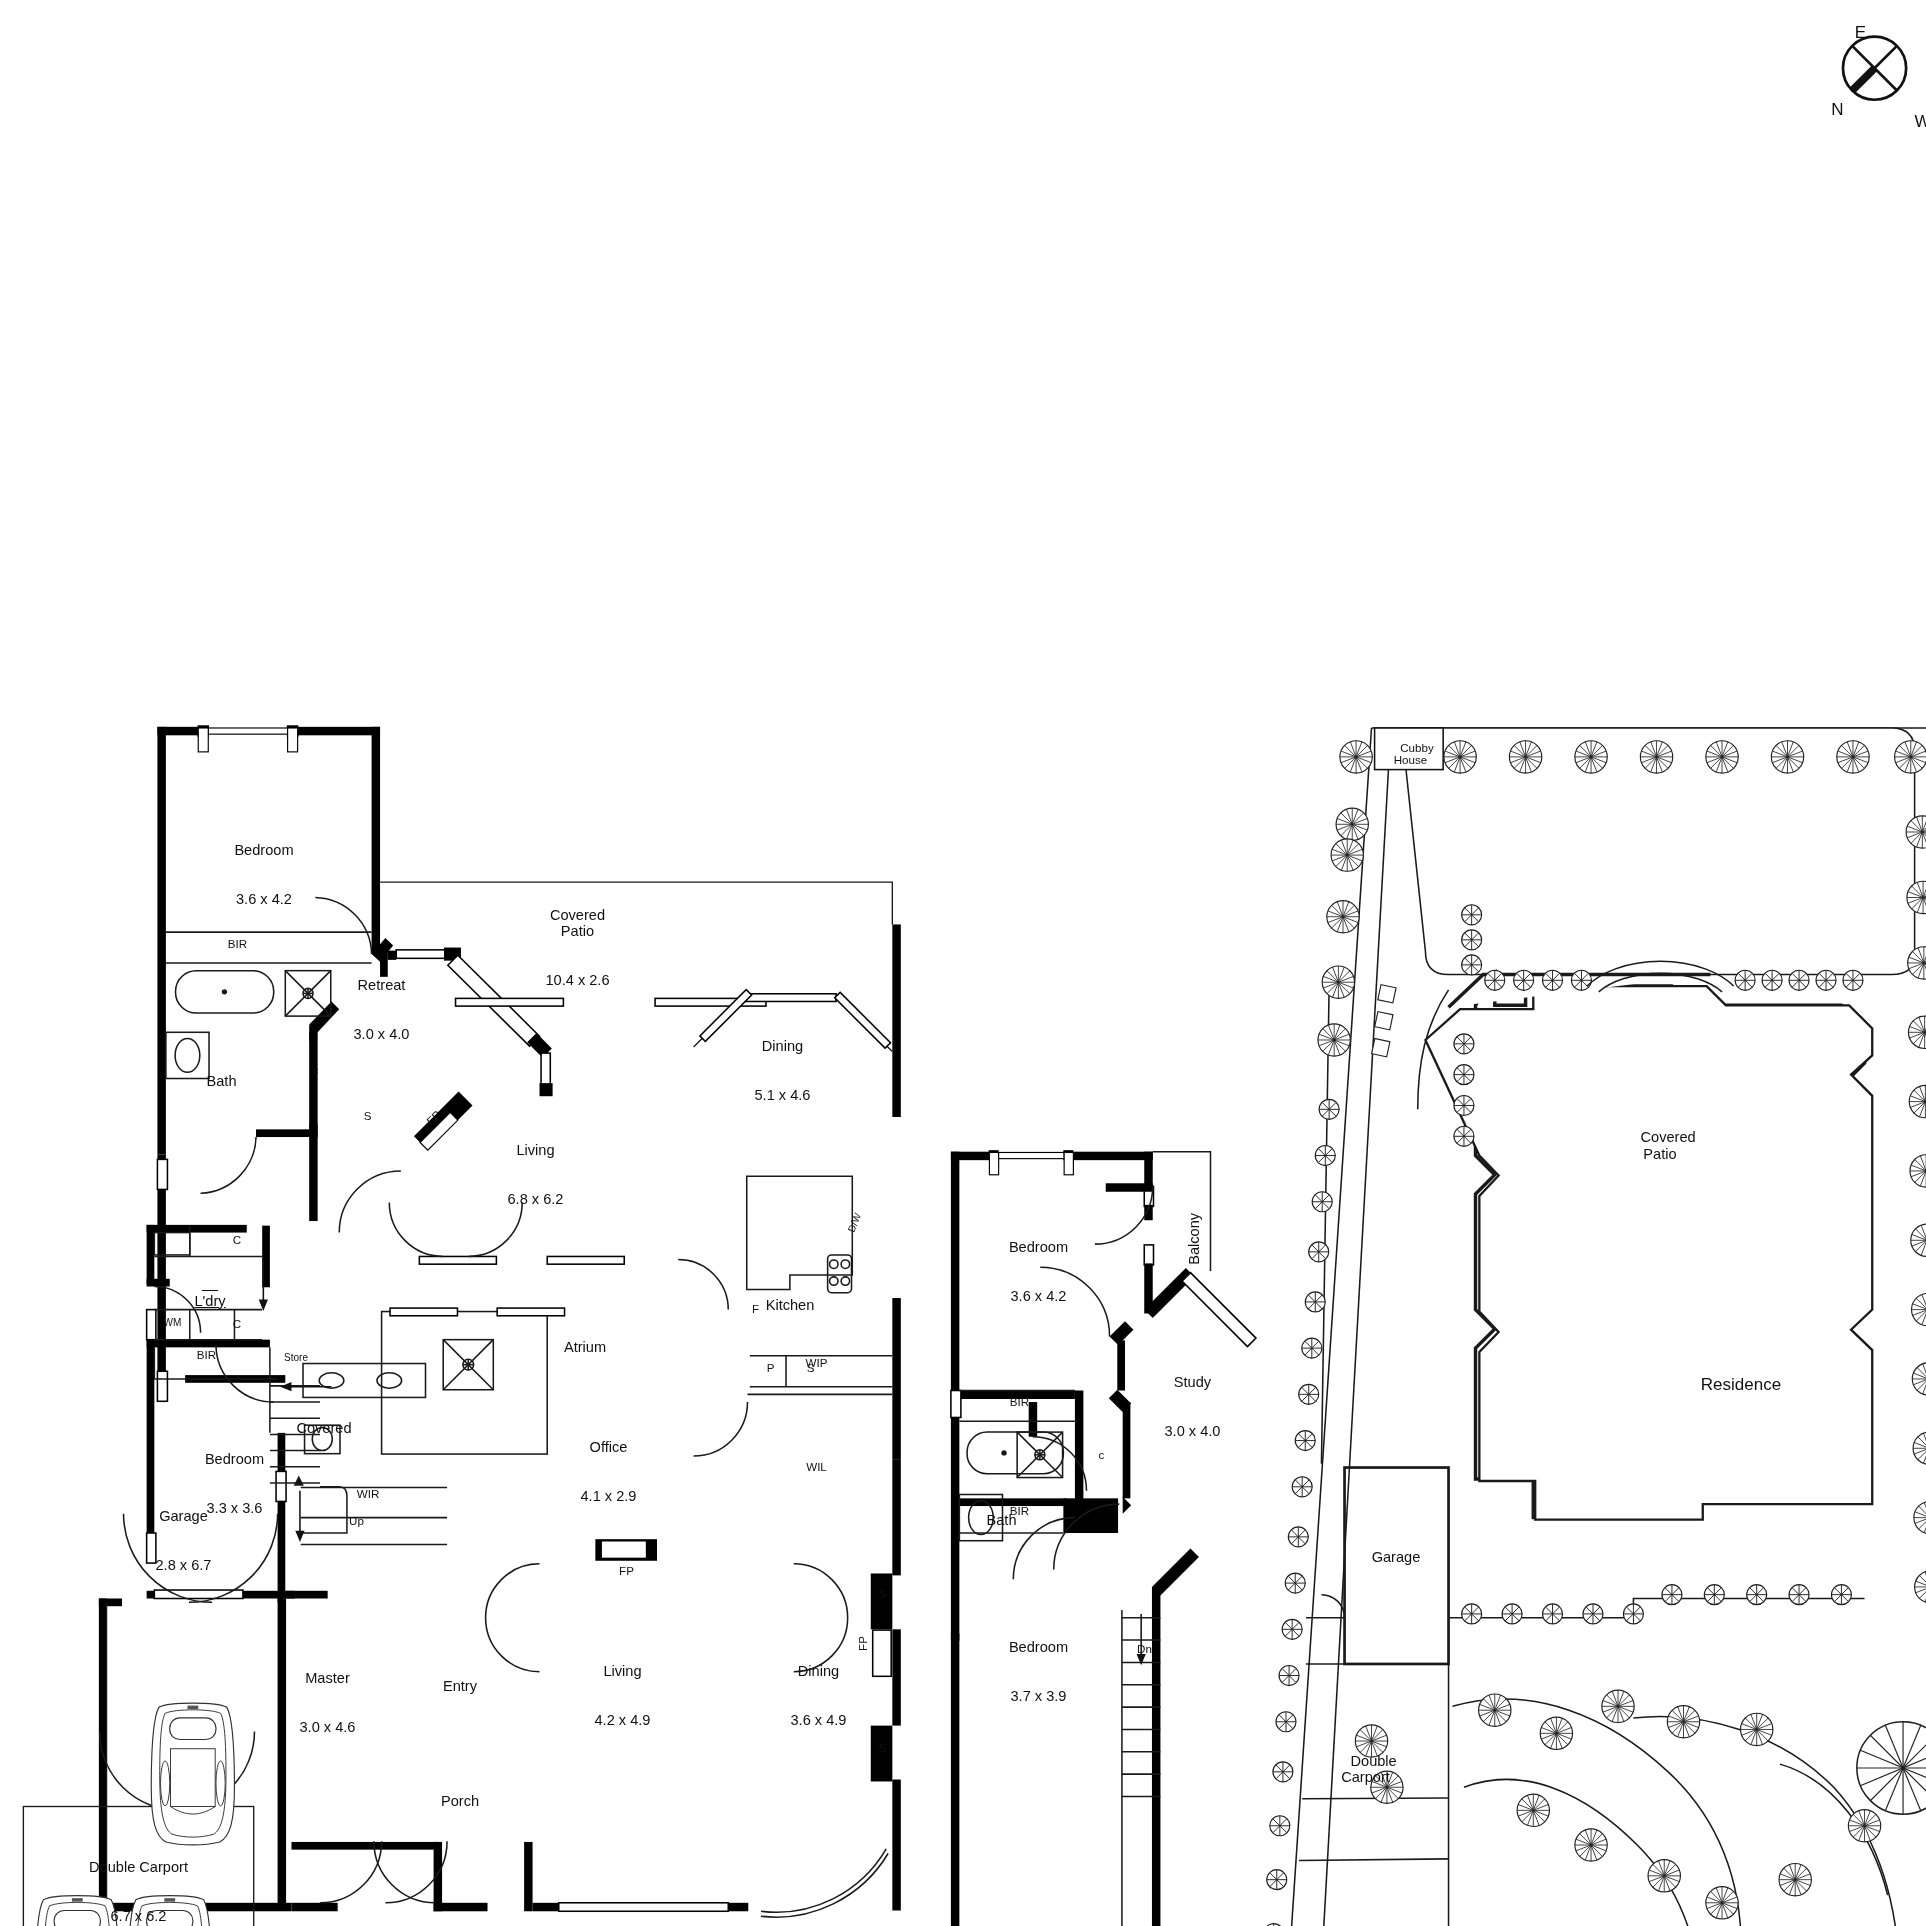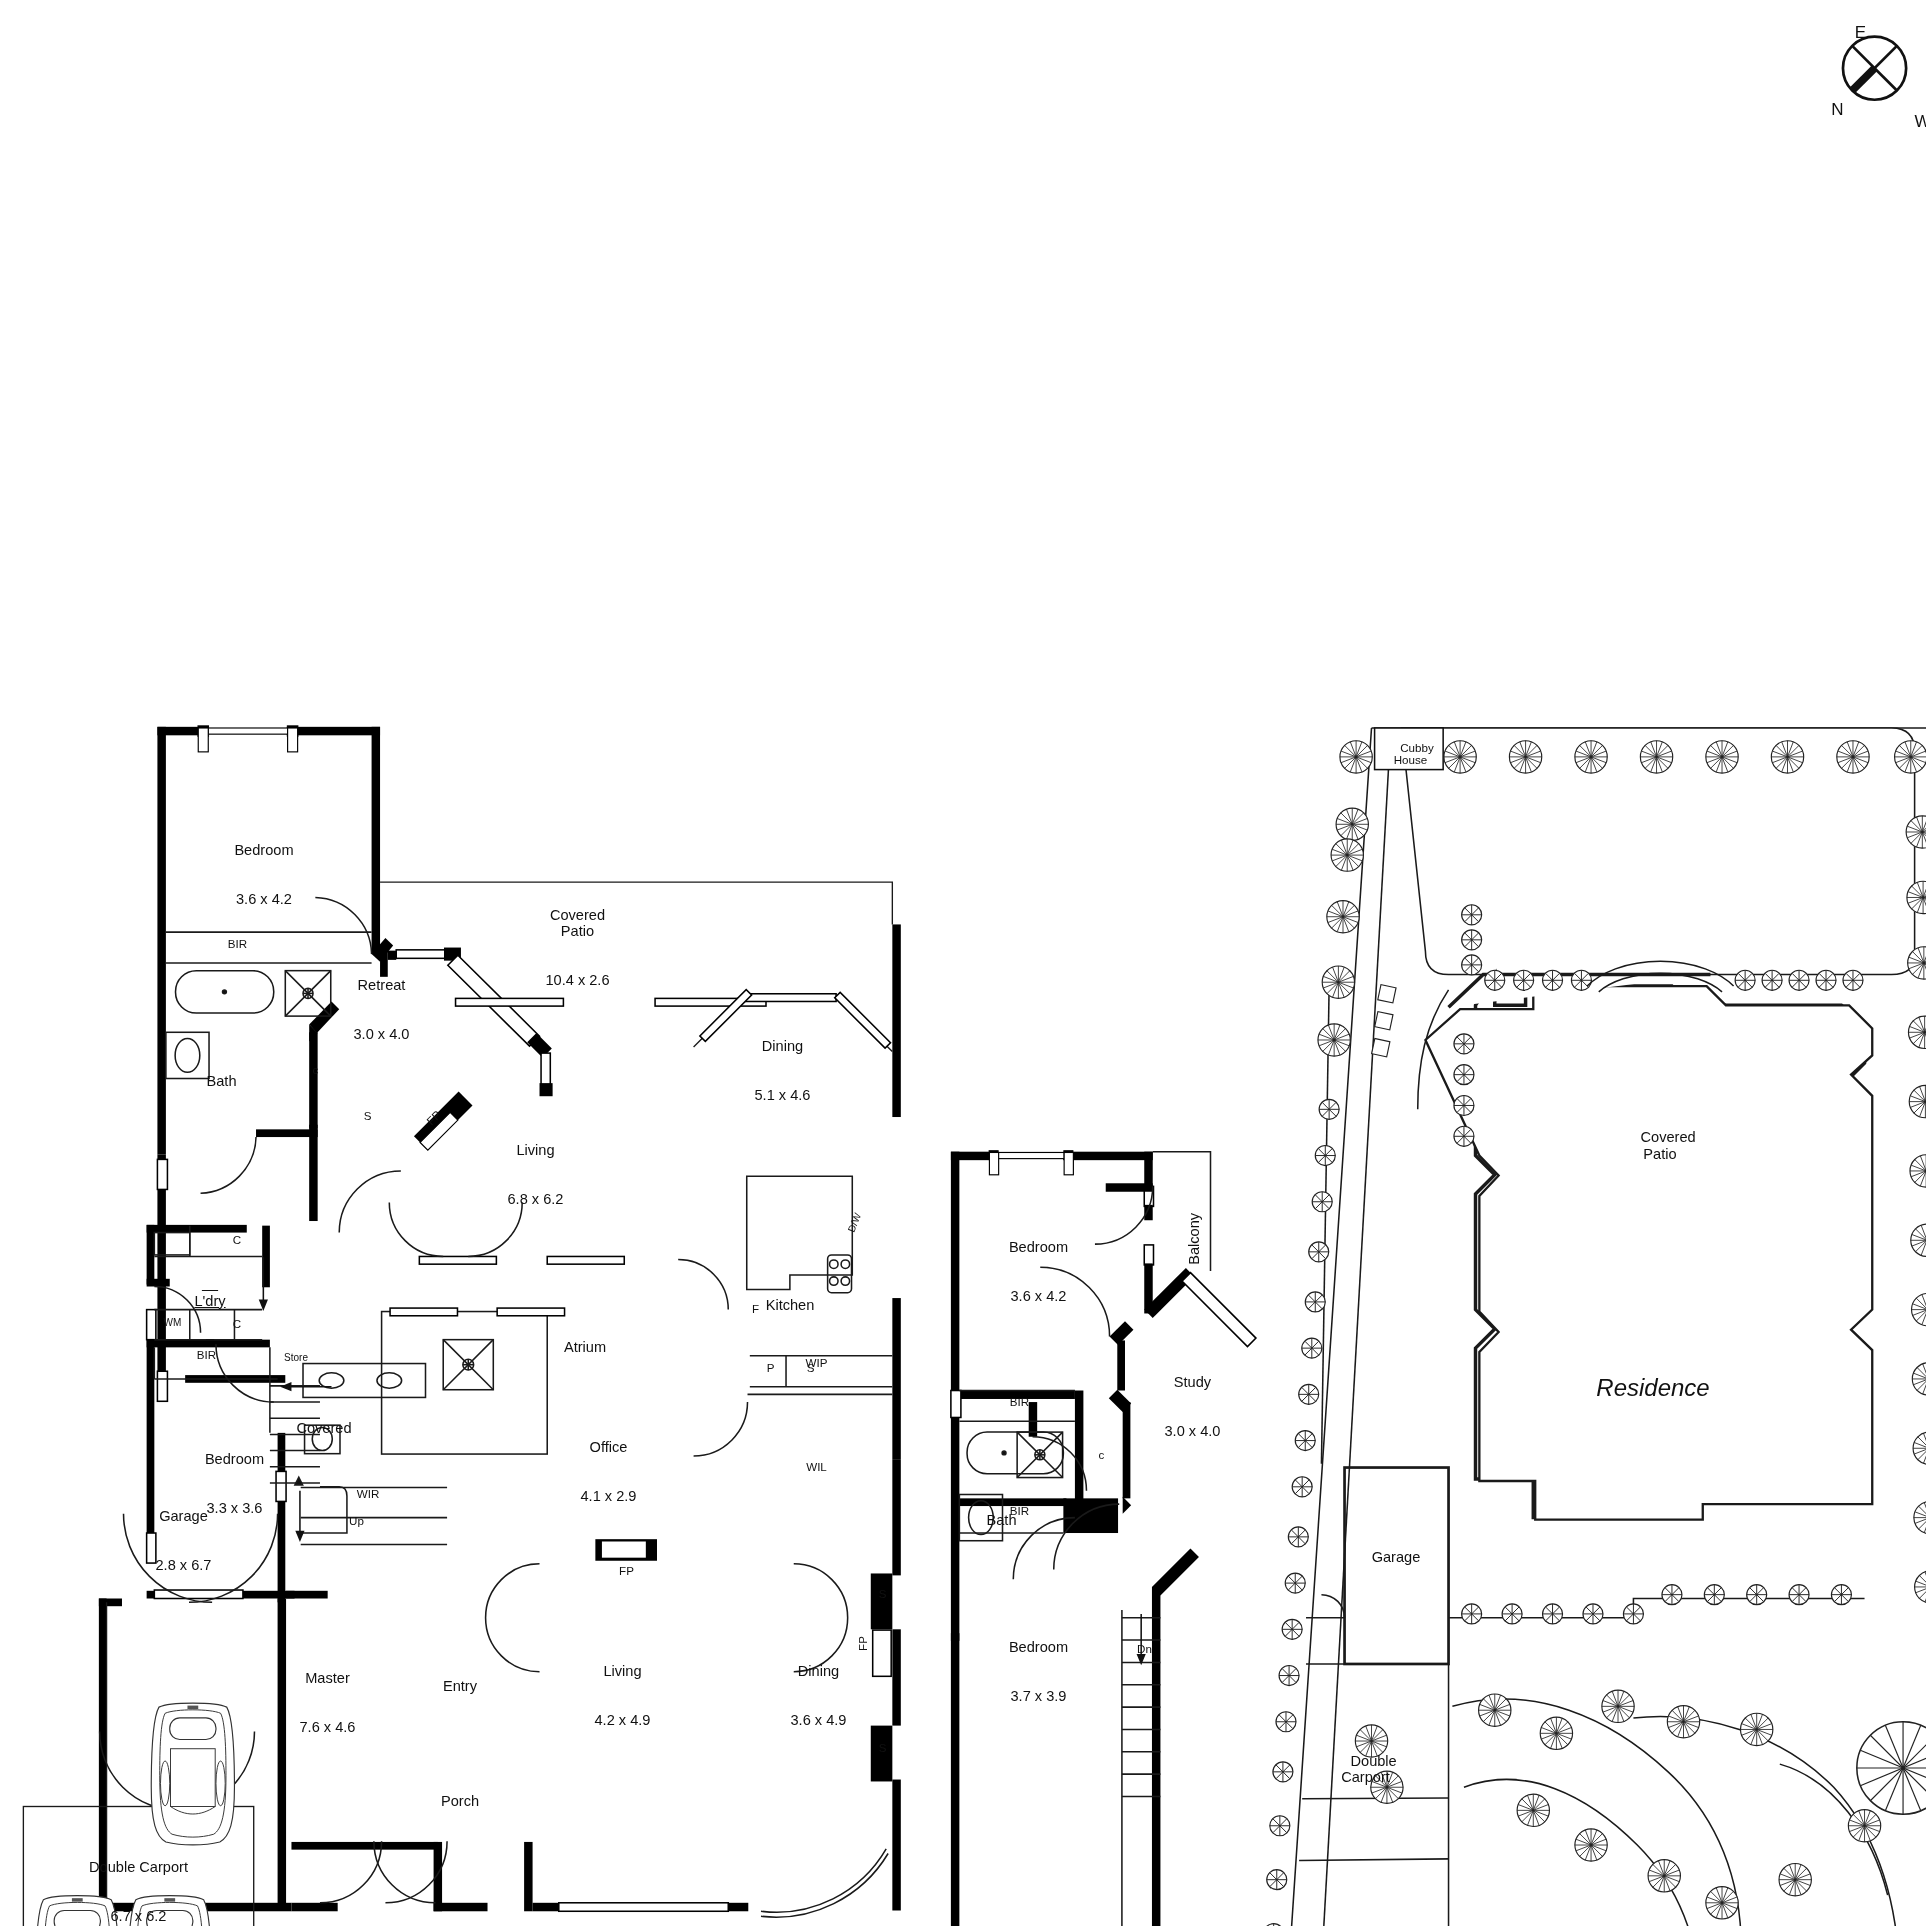--- a/index.html
+++ b/index.html
@@ -607,21 +607,21 @@
     <div>Covered</div>
   </div>
 
   <div class="lbl rm" style="left:116px;top:1475px;width:135px;">
     <div>Garage</div>
     <div>2.8 x 6.7</div>
   </div>
 
   <div class="lbl rm" style="left:266px;top:1637px;width:123px;">
     <div>Master</div>
-    <div>7.6 x 4.6</div>
+    <div>3.0 x 4.6</div>
   </div>
 
   <div class="lbl rm" style="left:412px;top:1645px;width:96px;">
     <div>Entry</div>
   </div>
 
   <div class="lbl rm" style="left:559px;top:1630px;width:127px;">
     <div>Living</div>
     <div>4.2 x 4.9</div>
   </div>
@@ -688,21 +688,21 @@
   <div class="lbl sm" style="left:1127px;top:1642px;width:35px;">Dn</div>
 
   <div class="lbl sm" style="left:1376px;top:729px;width:69px;line-height:1.08;">
     <span>Cubby
 House</span>
   </div>
   <div class="lbl rm" style="left:1587px;top:1113px;width:146px;">
     <span>Covered
 Patio</span>
   </div>
-  <div class="lbl" style="left:1545px;top:1375px;width:216px;font-size:24px;font-style:italic;">Residence</div>
+  <div class="lbl" style="left:1633px;top:1375px;width:216px;font-size:17px;">Residence</div>
   <div class="lbl rm" style="left:1344px;top:1549px;width:104px;">Garage</div>
   <div class="lbl rm" style="left:1302px;top:1737px;width:127px;line-height:1.1;">
     <span>Double
 Carport</span>
   </div>
 
   <div class="lbl compass" style="left:1849px;top:23px;width:23px;">E</div>
   <div class="lbl compass" style="left:1924px;top:11.6px;width:23px;">S</div>
   <div class="lbl compass" style="left:1826px;top:100px;width:23px;">N</div>
   <div class="lbl compass" style="left:1911px;top:112px;width:23px;">W</div>

